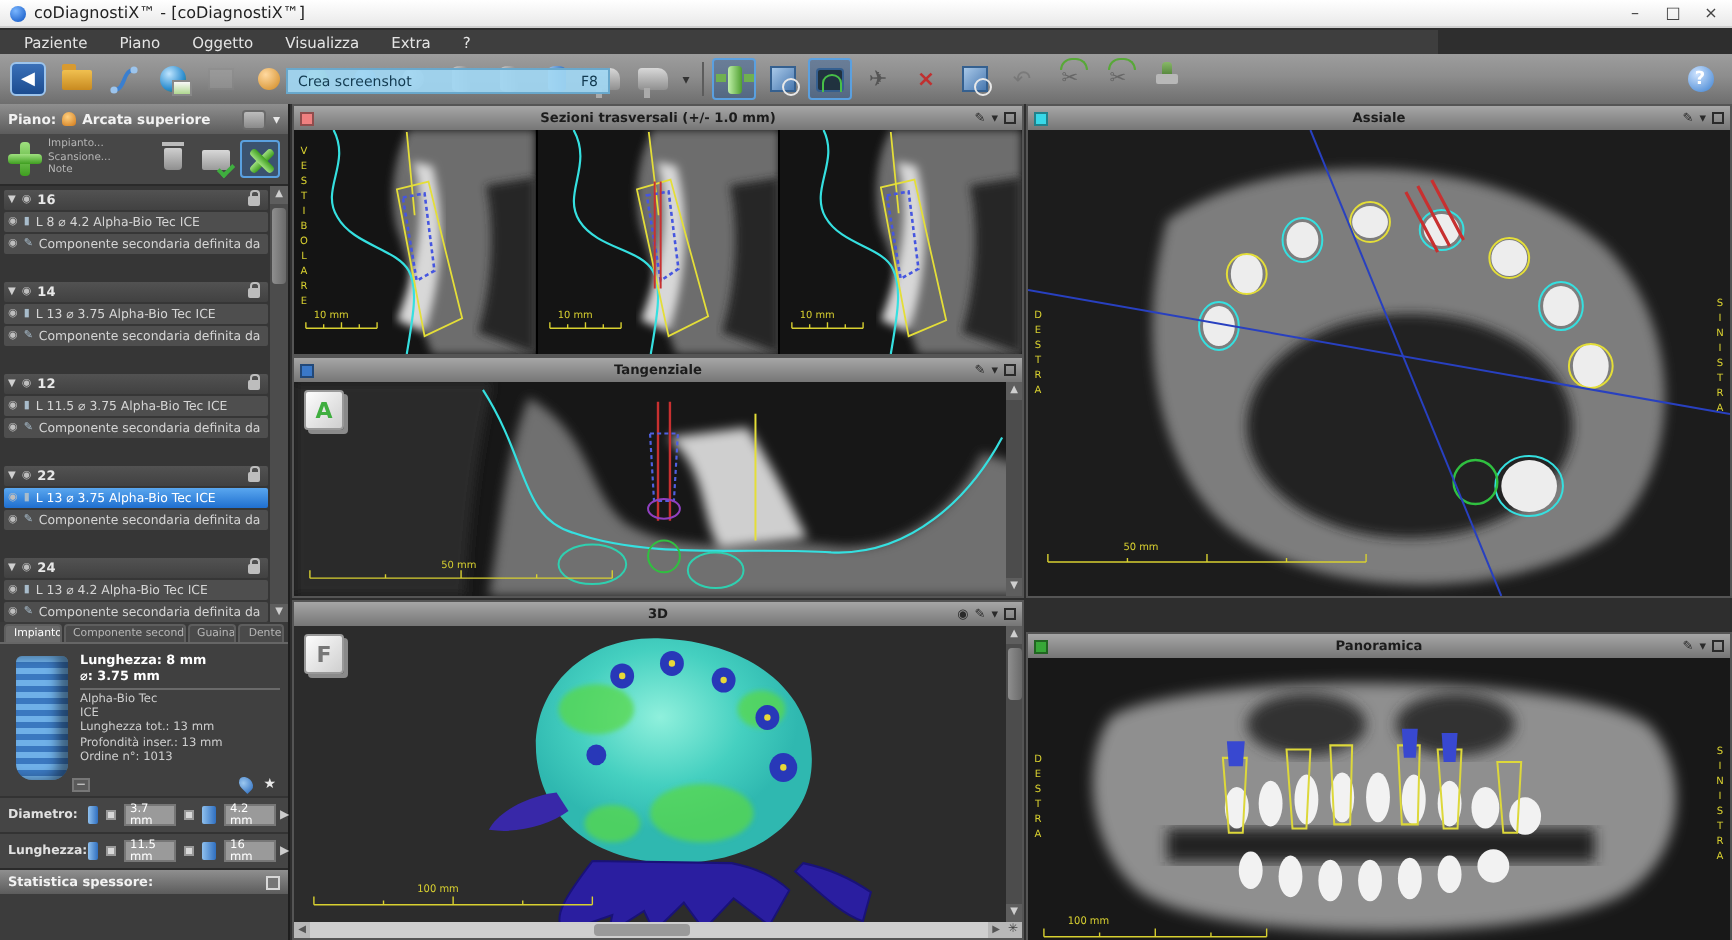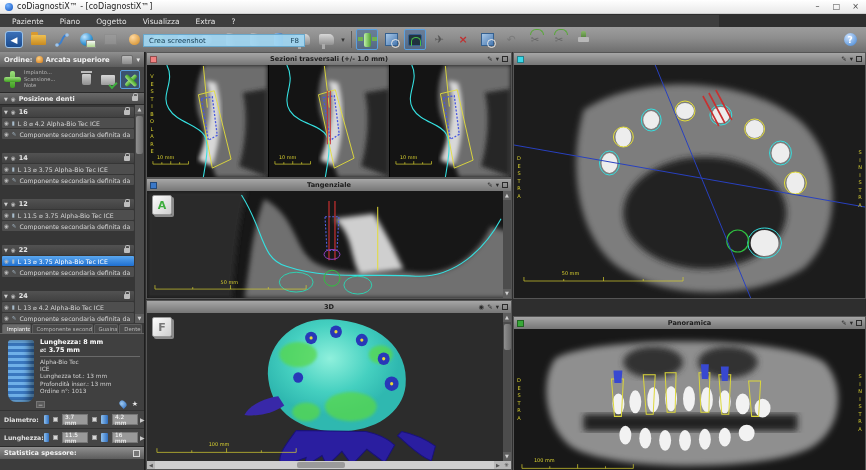--- a/index.html
+++ b/index.html
@@ -267,21 +267,21 @@
         <span class="g-help">?</span>
       </span>
     <span class="tooltip">
       <span>Crea screenshot</span>
       <span>F8</span>
     </span>
   </div>
 
   <div class="sidebar">
     <div class="shead">
-      <span>Ordine:</span>
+      <span>Piano:</span>
       <span class="arch-ico"></span>
       <span class="grow">Arcata superiore</span>
       <span class="mini-btn"></span>
       <span class="dd">▾</span>
     </div>
     <div class="actions">
       <span class="plusbtn"></span>
       <span class="hintstack">
         <span>Impianto...</span>
         <span>Scansione...</span>
@@ -289,26 +289,20 @@
       </span>
       <span class="abtn">
           <span class="g-trash"></span>
         </span>
       <span class="abtn">
           <span class="g-card"></span>
         </span>
       <span class="abtn sel">
           <span class="g-greenx"></span>
         </span>
-    </div>
-    <div class="treehead">
-      <span class="ti tri">▼</span>
-      <span class="ti eye">◉</span>
-      <span>Posizione denti</span>
-      <span class="lock"></span>
     </div>
     <div class="tree">
       <div class="tgroup">
           <div class="trow thead">
             <span class="ti tri">▼</span>
             <span class="ti eye">◉</span>
             <span class="tnum">16</span>
             <span class="lock"></span>
           </div>
           <div class="trow titem">
@@ -579,20 +573,21 @@
         <span class="sarrow" style="width:8px;">▲</span>
         <span class="strack"></span>
         <span class="sarrow" style="width:8px;">▼</span>
       </div>
     </div>
   </div>
 
   <div class="panel" style="left:513px;top:52px;width:353px;height:247px;">
     <div class="phead">
       <span class="sq" style="background:#38d8e8;"></span>
+      <span class="ptitle">Assiale</span>
       <span class="picons">
         <span class="pi">✎</span>
         <span class="pi">▾</span>
         <span class="pibox"></span>
       </span>
     </div>
     <div class="pcontent">
       <span class="vlabel" style="left:2px;top:90px;">DESTRA</span>
       <span class="vlabel" style="right:2px;top:84px;">SINISTRA</span>
       <svg class="viewsvg" viewBox="0 0 353 233" preserveAspectRatio="none">

